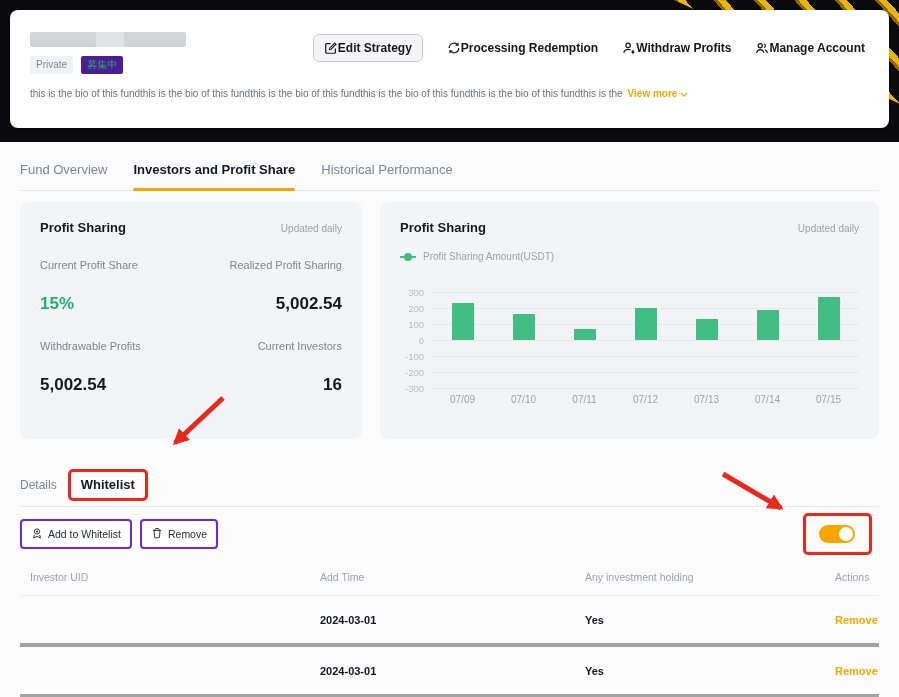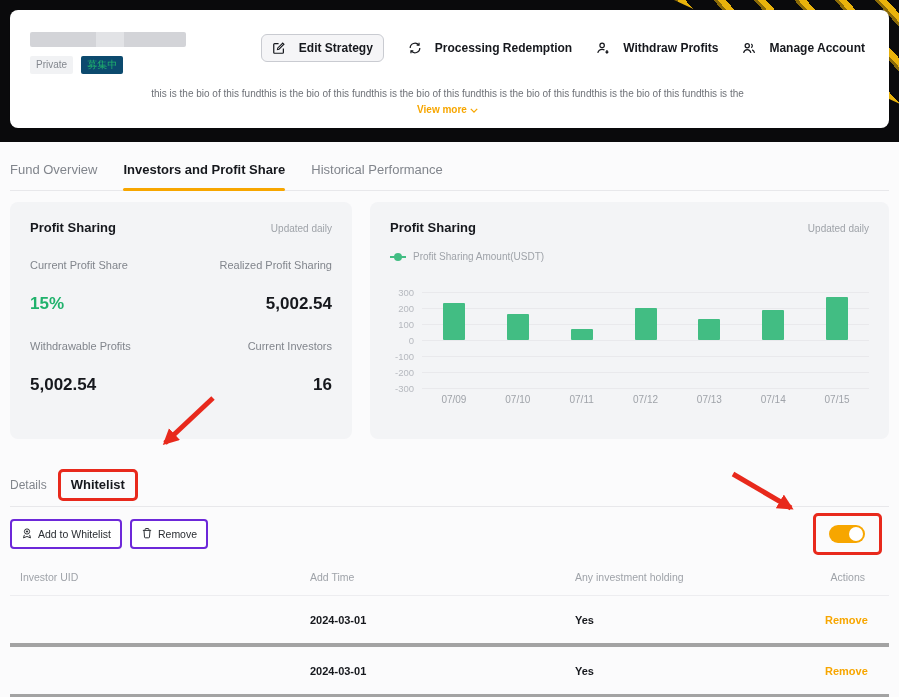--- a/index.html
+++ b/index.html
@@ -14,29 +14,29 @@
 
   
   .header-card { position:relative; margin:10px 10px 0; height:118px; background:#fff; border-radius:8px;
     padding:22px 24px 0 20px; box-shadow:0 1px 2px rgba(0,0,0,.05); z-index:2; }
   .header-top { display:flex; justify-content:space-between; align-items:flex-start; }
   .redacted-name { width:156px; height:15px; border-radius:2px;
     background:linear-gradient(90deg,#d3d4d8 0 42%,#e2e3e6 42% 60%,#d3d4d8 60% 100%); }
   .badges { display:flex; gap:8px; margin-top:9px; }
   .badge { font-size:10px; line-height:1; padding:4px 6px; border-radius:2px; }
   .badge.gray { background:#f1f2f4; color:#84888f; }
-  .badge.green { background:#0c4a6e; color:#20b26c; }
+  .badge.green { background:#4c1d95; color:#20b26c; }
   .header-actions { display:flex; align-items:center; gap:24px; margin-top:2px; }
-  .h-action { display:flex; align-items:center; gap:13px; font-size:12px; font-weight:600; cursor:pointer; white-space:nowrap;justify-content:space-between; }
+  .h-action { display:flex; align-items:center; gap:0; font-size:12px; font-weight:600; cursor:pointer; white-space:nowrap;justify-content:space-between; }
   .h-action.boxed { background:#f5f5f7; border:1px solid #c9cbd1; border-radius:6px; padding:6px 10px; }
   .h-action .icon { display:flex; }
-  .bio-row { margin-top:14px; font-size:10px; color:#6e7177; display:flex; align-items:center; gap:5px; white-space:nowrap;flex-direction:column; }
+  .bio-row { margin-top:14px; font-size:10px; color:#6e7177; display:flex; align-items:center; gap:5px; white-space:nowrap; }
   .view-more { color:#f7a600; font-weight:700; display:inline-flex; align-items:center; gap:3px; cursor:pointer; }
 
-  .main { position:relative; padding:0 10px; z-index:1; }
+  .main { position:relative; padding:0 20px; z-index:1; }
 
   
   .tabs { display:flex; gap:26px; margin-top:34px; border-bottom:1px solid #e8e8eb; }
   .tab { font-size:13px; color:#81858c; padding-bottom:13px; position:relative; cursor:pointer; }
   .tab.active { color:#16181d; font-weight:700; }
   .tab.active::after { content:''; position:absolute; left:0; right:0; bottom:-1px; height:3px; background:#f7a600; border-radius:2px; }
 
   
   .cards-row { display:flex; gap:18px; margin-top:11px; }
   .card { background:#f3f4f6; border-radius:8px; padding:18px 20px; }

